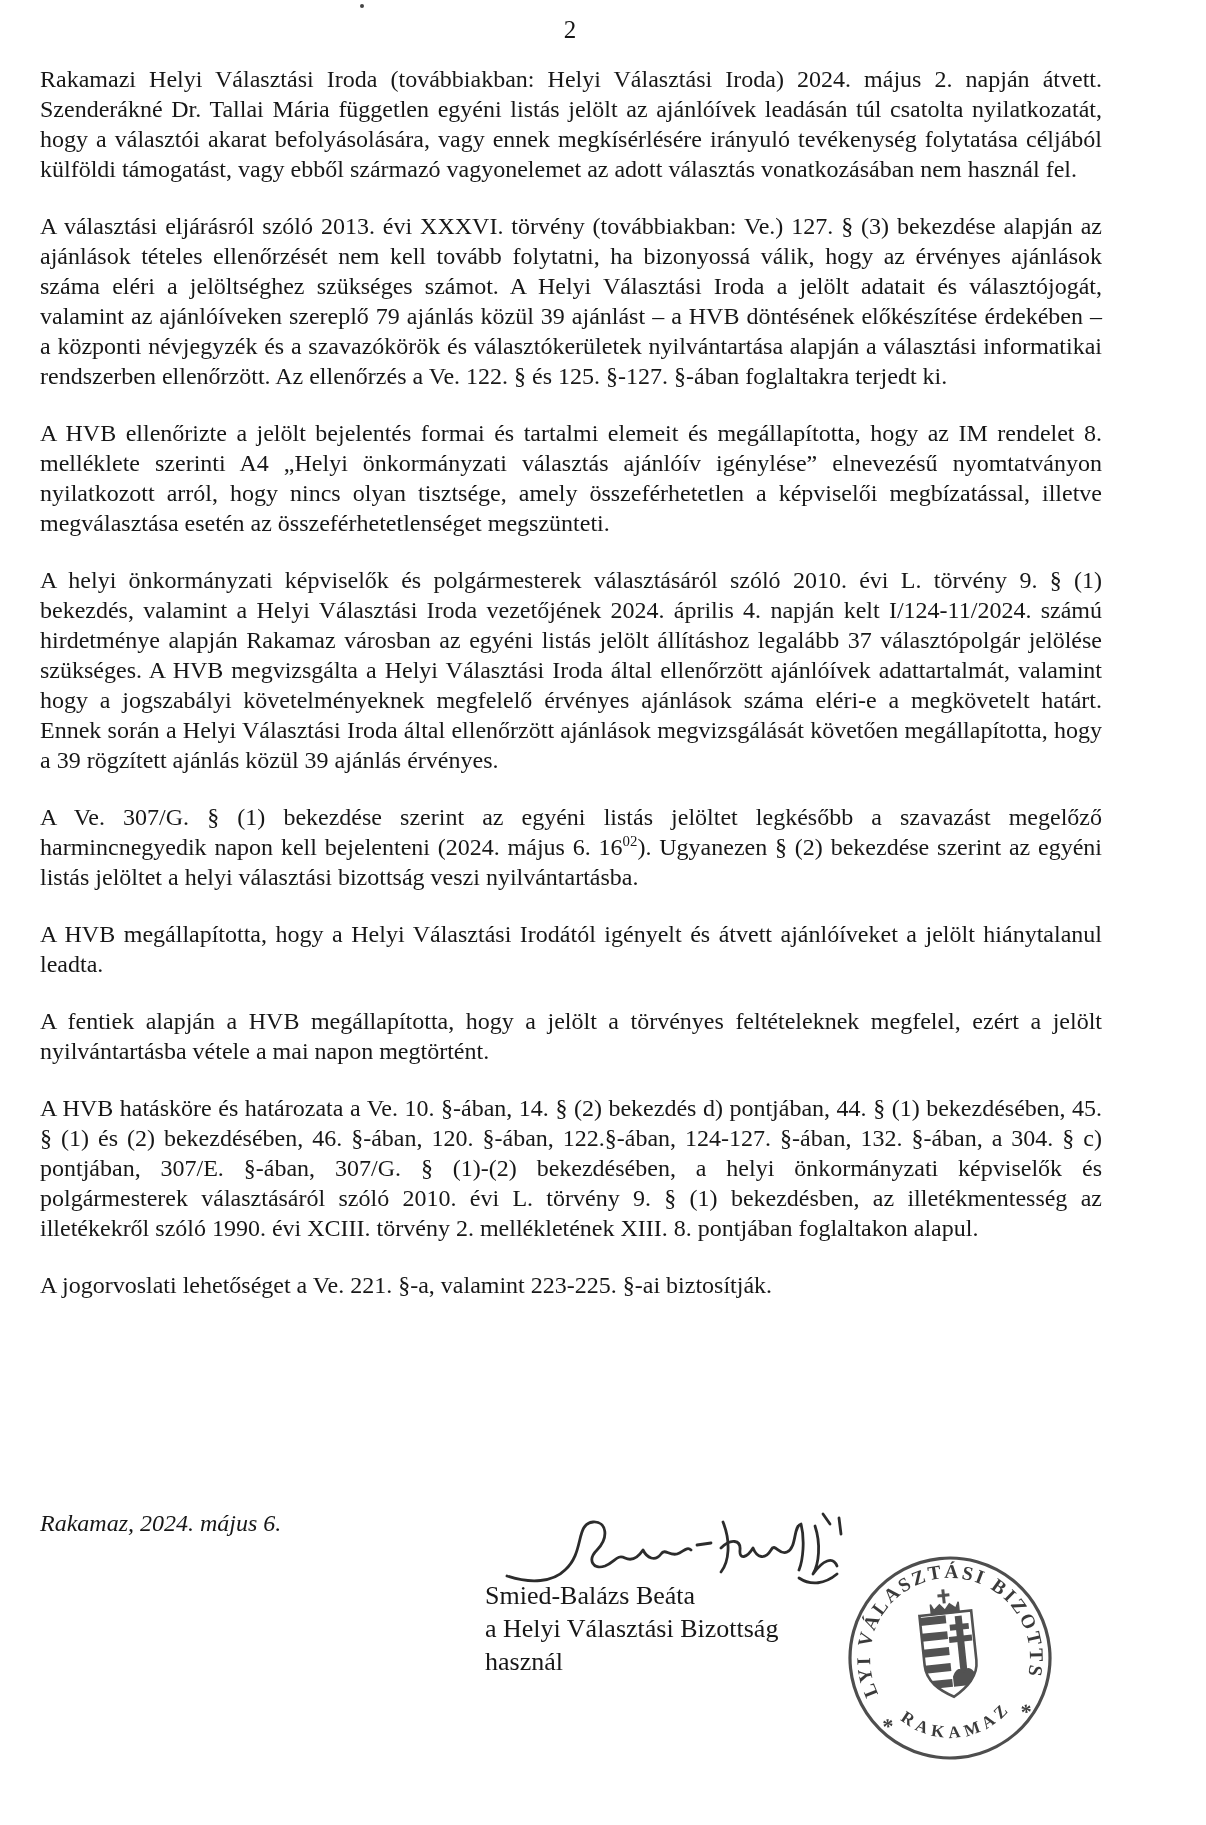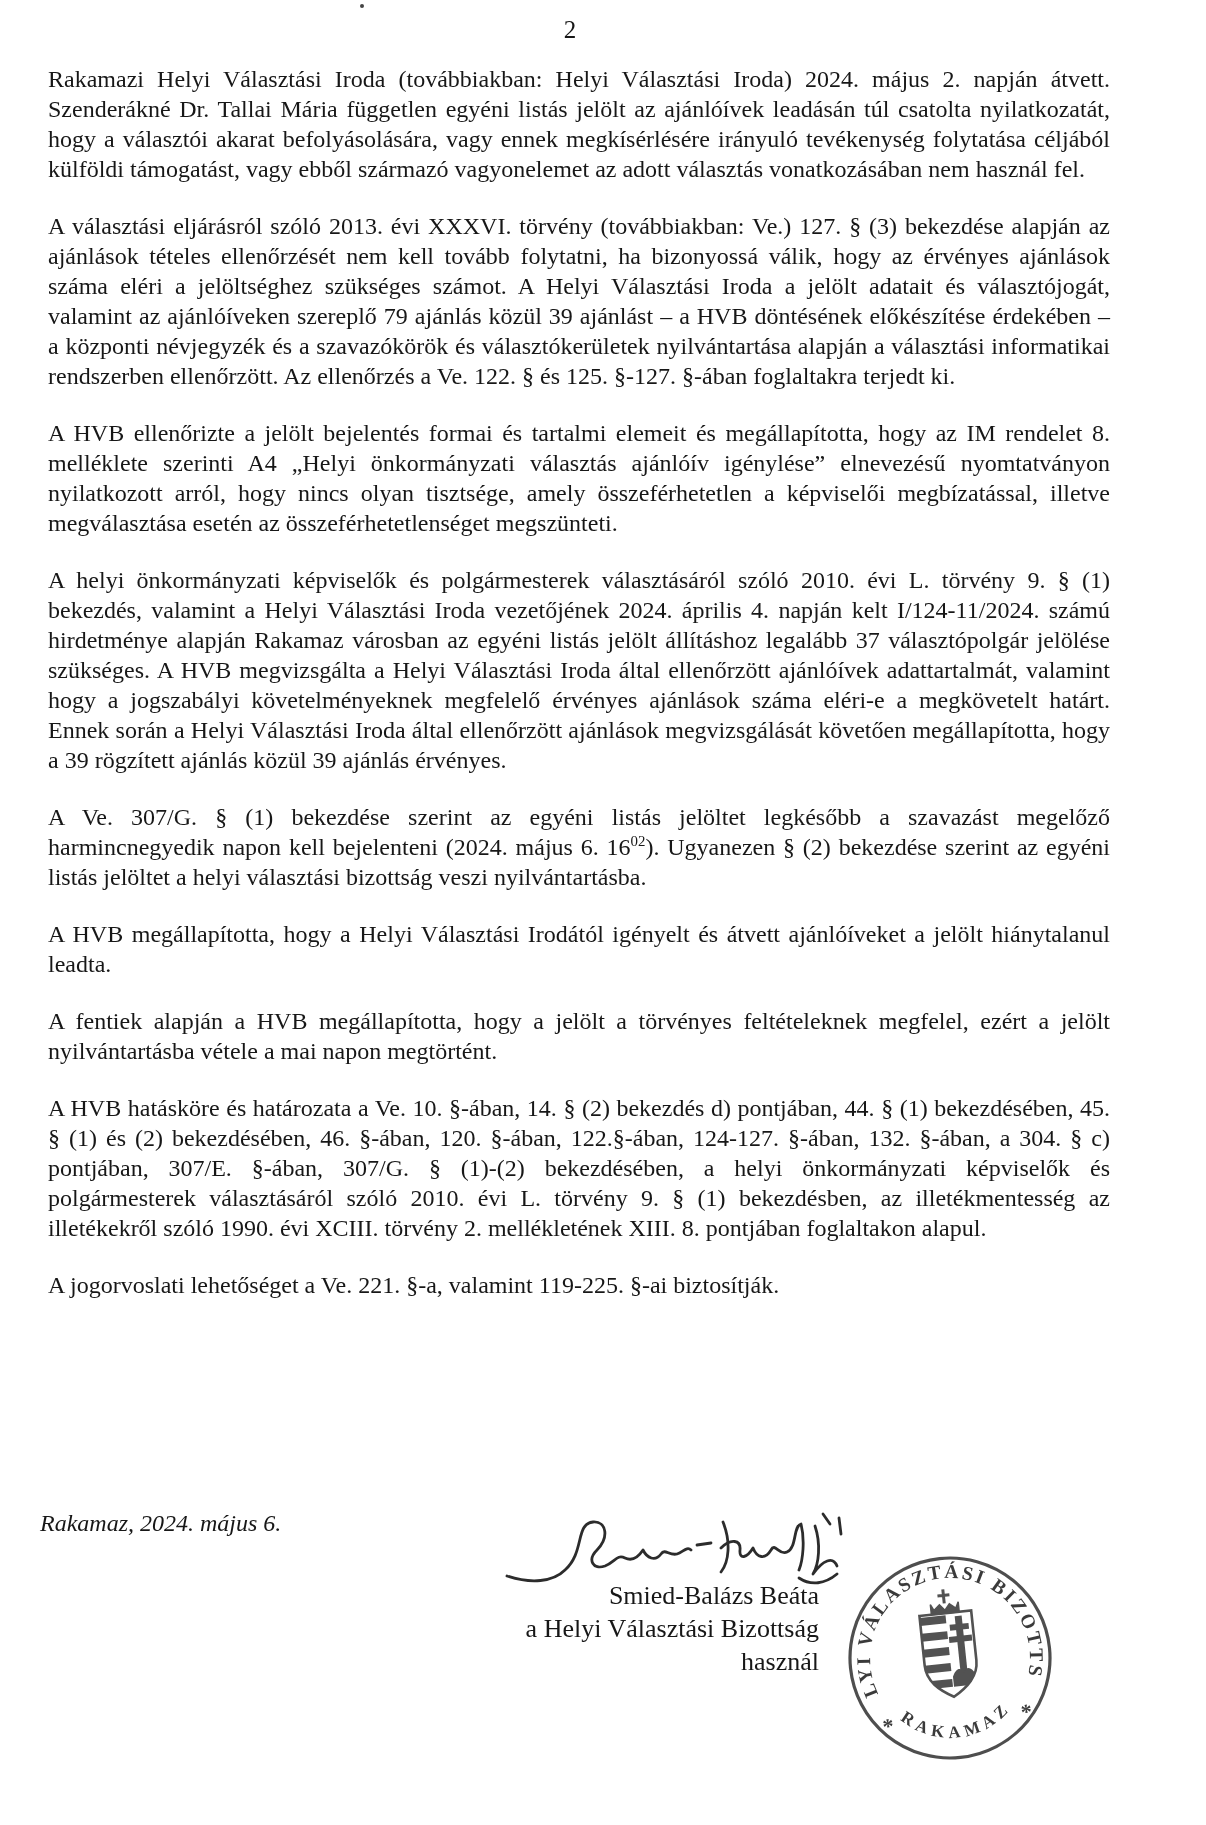--- a/index.html
+++ b/index.html
@@ -15,35 +15,34 @@
   }
   .page-number{
     position:absolute;left:40px;top:16px;width:1060px;
     text-align:center;font-size:25px;
   }
   .speck{position:absolute;left:360px;top:4px;width:4px;height:4px;background:#444;border-radius:50%;}
   .body-text{
     position:absolute;left:40px;top:64px;width:1062px;
     font-size:24px;line-height:30px;
     text-align:justify;
-    margin-left:8px;
   }
   .body-text p{margin:0 0 27px 0;}
   .body-text sup{font-size:0.62em;line-height:0;vertical-align:super;}
   .dateline{
     position:absolute;left:40px;top:1510px;
     font-size:24px;
     font-style:italic;
   }
   .signature-script{
     position:absolute;left:503px;top:1512px;width:340px;height:82px;
   }
   .signature-block{
     position:absolute;left:485px;top:1579px;width:334px;
-    text-align:right;font-size:26px;line-height:33px;
+    text-align:left;font-size:26px;line-height:33px;
   }
   .stamp{
     position:absolute;left:843px;top:1551px;width:214px;height:214px;
     opacity:0.88;
   }
   .stamp svg{display:block;}
 </style>
 </head>
 <body>
 
@@ -55,21 +54,21 @@
 
   <div class="body-text">
     <p>Rakamazi Helyi Választási Iroda (továbbiakban: Helyi Választási Iroda) 2024. május 2. napján átvett. Szenderákné Dr. Tallai Mária független egyéni listás jelölt az ajánlóívek leadásán túl csatolta nyilatkozatát, hogy a választói akarat befolyásolására, vagy ennek megkísérlésére irányuló tevékenység folytatása céljából külföldi támogatást, vagy ebből származó vagyonelemet az adott választás vonatkozásában nem használ fel.</p>
     <p>A választási eljárásról szóló 2013. évi XXXVI. törvény (továbbiakban: Ve.) 127. § (3) bekezdése alapján az ajánlások tételes ellenőrzését nem kell tovább folytatni, ha bizonyossá válik, hogy az érvényes ajánlások száma eléri a jelöltséghez szükséges számot. A Helyi Választási Iroda a jelölt adatait és választójogát, valamint az ajánlóíveken szereplő 79 ajánlás közül 39 ajánlást – a HVB döntésének előkészítése érdekében – a központi névjegyzék és a szavazókörök és választókerületek nyilvántartása alapján a választási informatikai rendszerben ellenőrzött. Az ellenőrzés a Ve. 122. § és 125. §-127. §-ában foglaltakra terjedt ki.</p>
     <p>A HVB ellenőrizte a jelölt bejelentés formai és tartalmi elemeit és megállapította, hogy az IM rendelet 8. melléklete szerinti A4 „Helyi önkormányzati választás ajánlóív igénylése” elnevezésű nyomtatványon nyilatkozott arról, hogy nincs olyan tisztsége, amely összeférhetetlen a képviselői megbízatással, illetve megválasztása esetén az összeférhetetlenséget megszünteti.</p>
     <p>A helyi önkormányzati képviselők és polgármesterek választásáról szóló 2010. évi L. törvény 9. § (1) bekezdés, valamint a Helyi Választási Iroda vezetőjének 2024. április 4. napján kelt I/124-11/2024. számú hirdetménye alapján Rakamaz városban az egyéni listás jelölt állításhoz legalább 37 választópolgár jelölése szükséges. A HVB megvizsgálta a Helyi Választási Iroda által ellenőrzött ajánlóívek adattartalmát, valamint hogy a jogszabályi követelményeknek megfelelő érvényes ajánlások száma eléri-e a megkövetelt határt. Ennek során a Helyi Választási Iroda által ellenőrzött ajánlások megvizsgálását követően megállapította, hogy a 39 rögzített ajánlás közül 39 ajánlás érvényes.</p>
     <p><span>A Ve. 307/G. § (1) bekezdése szerint az egyéni listás jelöltet legkésőbb a szavazást megelőző harmincnegyedik napon kell bejelenteni (2024. május 6. 16</span><sup>02</sup><span>). Ugyanezen § (2) bekezdése szerint az egyéni listás jelöltet a helyi választási bizottság veszi nyilvántartásba.</span></p>
     <p>A HVB megállapította, hogy a Helyi Választási Irodától igényelt és átvett ajánlóíveket a jelölt hiánytalanul leadta.</p>
     <p>A fentiek alapján a HVB megállapította, hogy a jelölt a törvényes feltételeknek megfelel, ezért a jelölt nyilvántartásba vétele a mai napon megtörtént.</p>
     <p>A HVB hatásköre és határozata a Ve. 10. §-ában, 14. § (2) bekezdés d) pontjában, 44. § (1) bekezdésében, 45. § (1) és (2) bekezdésében, 46. §-ában, 120. §-ában, 122.§-ában, 124-127. §-ában, 132. §-ában, a 304. § c) pontjában, 307/E. §-ában, 307/G. § (1)-(2) bekezdésében, a helyi önkormányzati képviselők és polgármesterek választásáról szóló 2010. évi L. törvény 9. § (1) bekezdésben, az illetékmentesség az illetékekről szóló 1990. évi XCIII. törvény 2. mellékletének XIII. 8. pontjában foglaltakon alapul.</p>
-    <p>A jogorvoslati lehetőséget a Ve. 221. §-a, valamint 119-225. §-ai biztosítják.</p>
+    <p>A jogorvoslati lehetőséget a Ve. 221. §-a, valamint 223-225. §-ai biztosítják.</p>
   </div>
 
   <div class="dateline">Rakamaz, 2024. május 6.</div>
 
   <svg class="signature-script" viewBox="0 0 340 82" xmlns="http://www.w3.org/2000/svg">
     <g fill="none" stroke="#1b1b1b" stroke-width="2.8" stroke-linecap="round" stroke-linejoin="round" opacity="0.92">
       <path d="M4,64 C28,72 50,70 62,58 C82,40 72,12 90,10 C104,9 106,26 94,38 C84,48 90,58 102,54 C112,50 114,42 122,46 C130,50 136,44 140,38 C144,46 152,50 158,42 C162,36 166,44 174,42 C180,40 184,34 188,38"></path>
       <path d="M194,33 L208,31"></path>
       <path d="M220,10 C228,30 226,50 218,60"></path>
       <path d="M218,36 C228,26 238,28 237,38 C236,48 244,46 250,36 C254,46 262,48 268,38 C272,30 276,44 284,40 C294,36 290,14 298,12 C302,28 300,48 296,58"></path>

